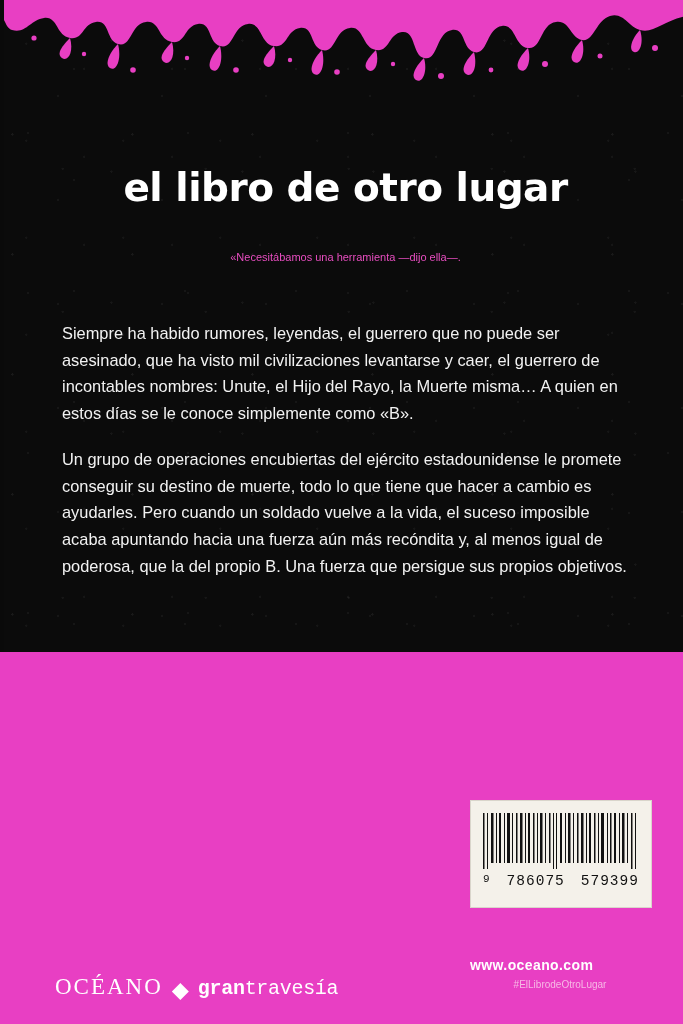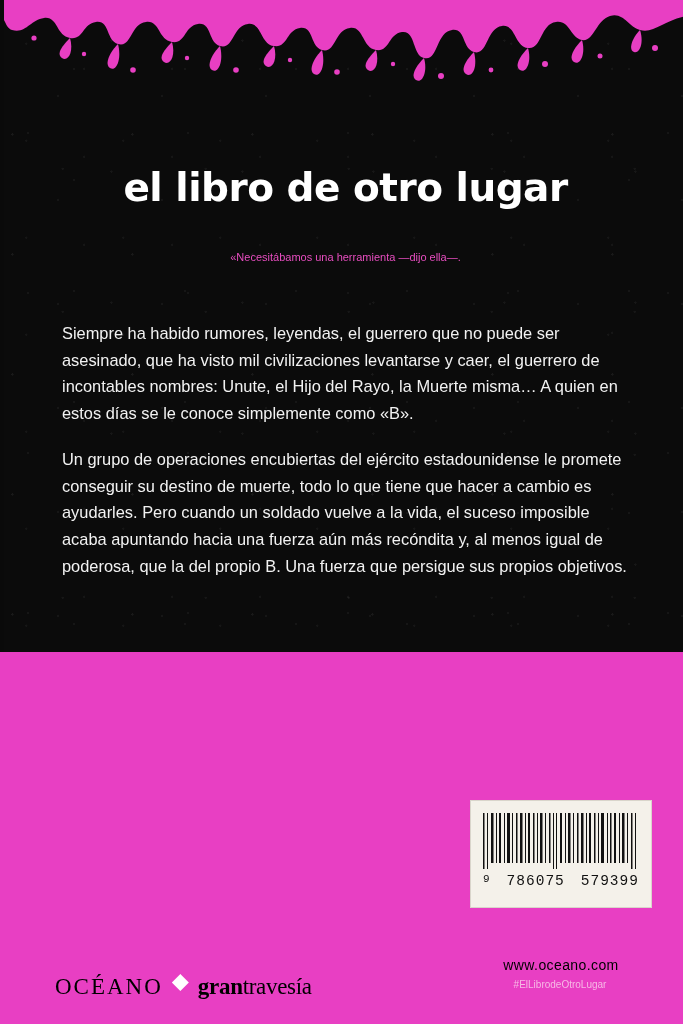--- a/index.html
+++ b/index.html
@@ -126,43 +126,43 @@
     justify-content: space-between;
     padding: 0 2px;
   }
   .barcode-digits span:first-child { font-size: 11px; }
   
   .web {
     position: absolute;
     left: 470px;
     top: 305px;
     width: 182px;
-    text-align: center;
-    color: #000000;
+    text-align: left;
+    color: #ffffff;
     font-size: 14px;
-    font-weight: normal;
+    font-weight: bold;
     letter-spacing: .4px;
   }
   .hashtag {
     position: absolute;
     left: 460px;
     top: 327px;
     width: 200px;
     text-align: center;
     color: #f7b9e6;
     font-size: 10px;
   }
   
   .logos {
     position: absolute;
     left: 55px;
     top: 322px;
     display: flex;
-    align-items: flex-start;
-    color: #000000;
+    align-items: flex-end;
+    color: #ffffff;
   }
   .oceano {
     font-size: 23px;
     letter-spacing: 2px;
     font-family: "Liberation Serif", serif;
   }
   .logo-mark {
     margin: 0 9px;
     width: 17px;
     height: 17px;
@@ -174,23 +174,23 @@
     background: #fff;
   }
   .logo-mark:before {
     left: 7px; top: 0; width: 3px; height: 17px;
     transform: rotate(0deg);
     clip-path: polygon(50% 0, 100% 50%, 50% 100%, 0 50%);
     width: 17px; left: 0; top: 0; height: 17px;
   }
   .logo-mark:after { display: none; }
   .gran {
-    font-size: 23px;
+    font-size: 20px;
     font-weight: bold;
-    font-family: Liberation Serif, serif;
+    font-family: Liberation Mono, monospace;
     letter-spacing: -0.3px;
   }
   .gran .light { font-weight: normal; }
 </style>
 </head>
 <body>
 
 <div class="cover">
 
   <div class="top-panel">

